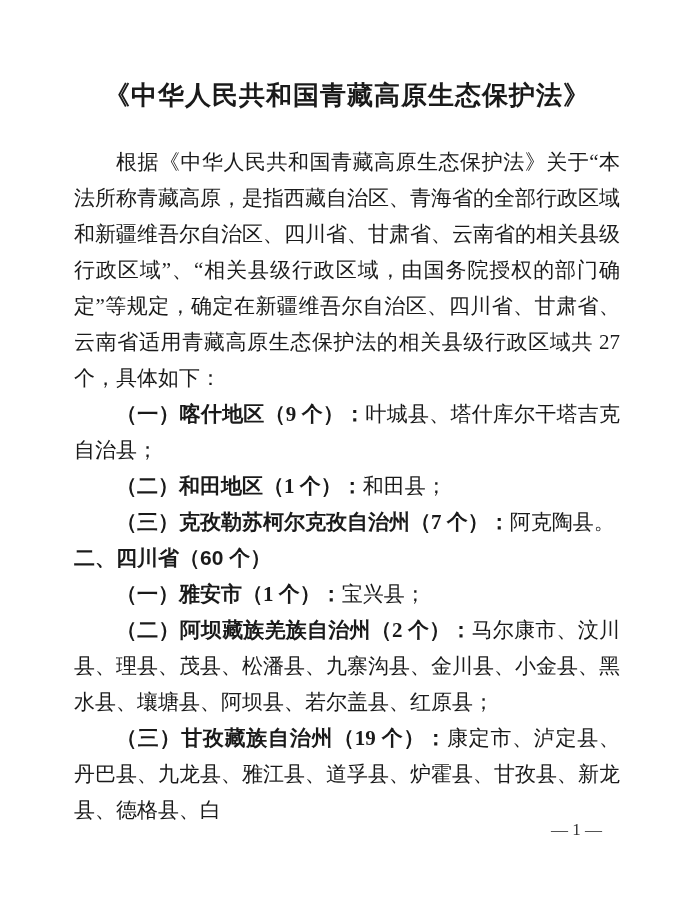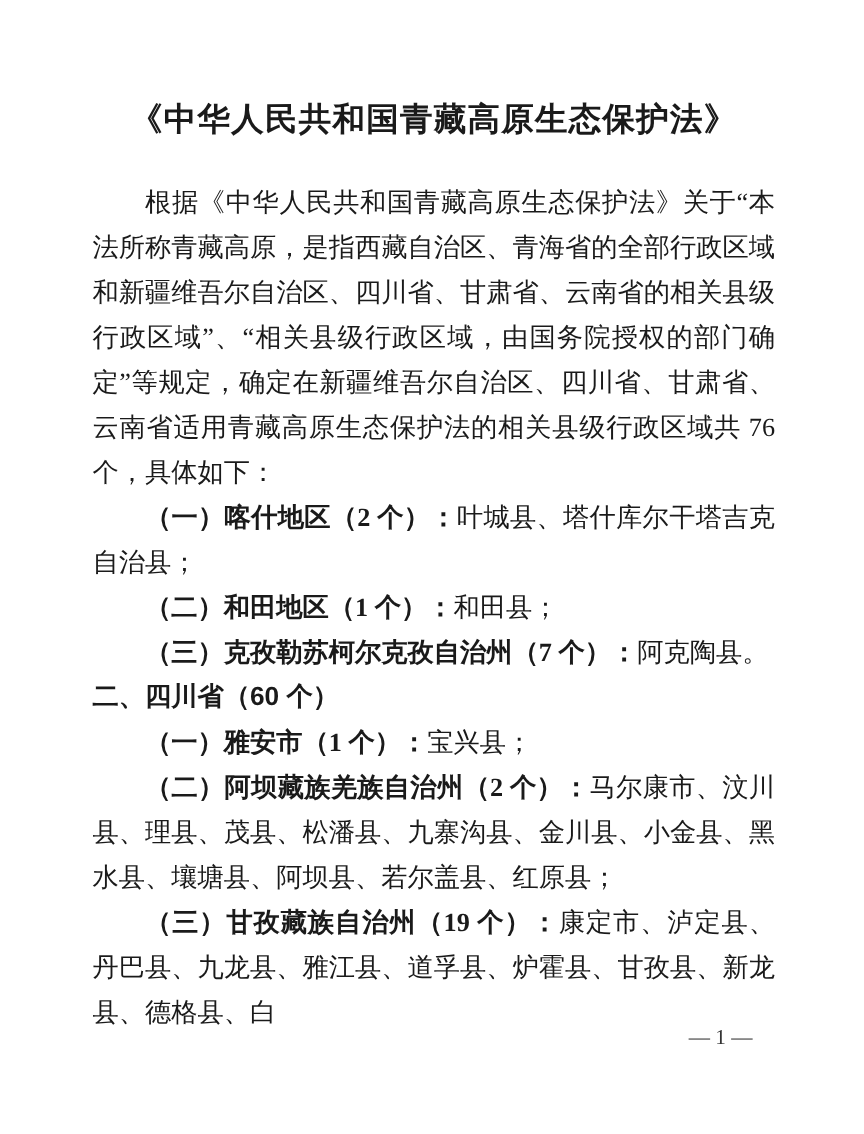--- a/index.html
+++ b/index.html
@@ -71,24 +71,24 @@
 <body>
 
 <div class="page">
   <div class="content">
 
     <div class="doc-title">
       <div>《中华人民共和国青藏高原生态保护法》</div>
     </div>
 
     <div class="body-text">
-      <p class="intro">根据《中华人民共和国青藏高原生态保护法》关于“本法所称青藏高原，是指西藏自治区、青海省的全部行政区域和新疆维吾尔自治区、四川省、甘肃省、云南省的相关县级行政区域”、“相关县级行政区域，由国务院授权的部门确定”等规定，确定在新疆维吾尔自治区、四川省、甘肃省、云南省适用青藏高原生态保护法的相关县级行政区域共 76 个，具体如下：</p>
+      <p class="intro">根据《中华人民共和国青藏高原生态保护法》关于“本法所称青藏高原，是指西藏自治区、青海省的全部行政区域和新疆维吾尔自治区、四川省、甘肃省、云南省的相关县级行政区域”、“相关县级行政区域，由国务院授权的部门确定”等规定，确定在新疆维吾尔自治区、四川省、甘肃省、云南省适用青藏高原生态保护法的相关县级行政区域共 27 个，具体如下：</p>
 
 
-      <p class="item"><span class="item-label">（一）喀什地区（2 个）：</span><span>叶城县、塔什库尔干塔吉克自治县；</span></p>
+      <p class="item"><span class="item-label">（一）喀什地区（9 个）：</span><span>叶城县、塔什库尔干塔吉克自治县；</span></p>
 
       <p class="item"><span class="item-label">（二）和田地区（1 个）：</span><span>和田县；</span></p>
 
       <p class="item"><span class="item-label">（三）克孜勒苏柯尔克孜自治州（7 个）：</span><span>阿克陶县。</span></p>
 
       <p class="section-heading">二、四川省（60 个）</p>
 
       <p class="item"><span class="item-label">（一）雅安市（1 个）：</span><span>宝兴县；</span></p>
 
       <p class="item"><span class="item-label">（二）阿坝藏族羌族自治州（2 个）：</span><span>马尔康市、汶川县、理县、茂县、松潘县、九寨沟县、金川县、小金县、黑水县、壤塘县、阿坝县、若尔盖县、红原县；</span></p>

